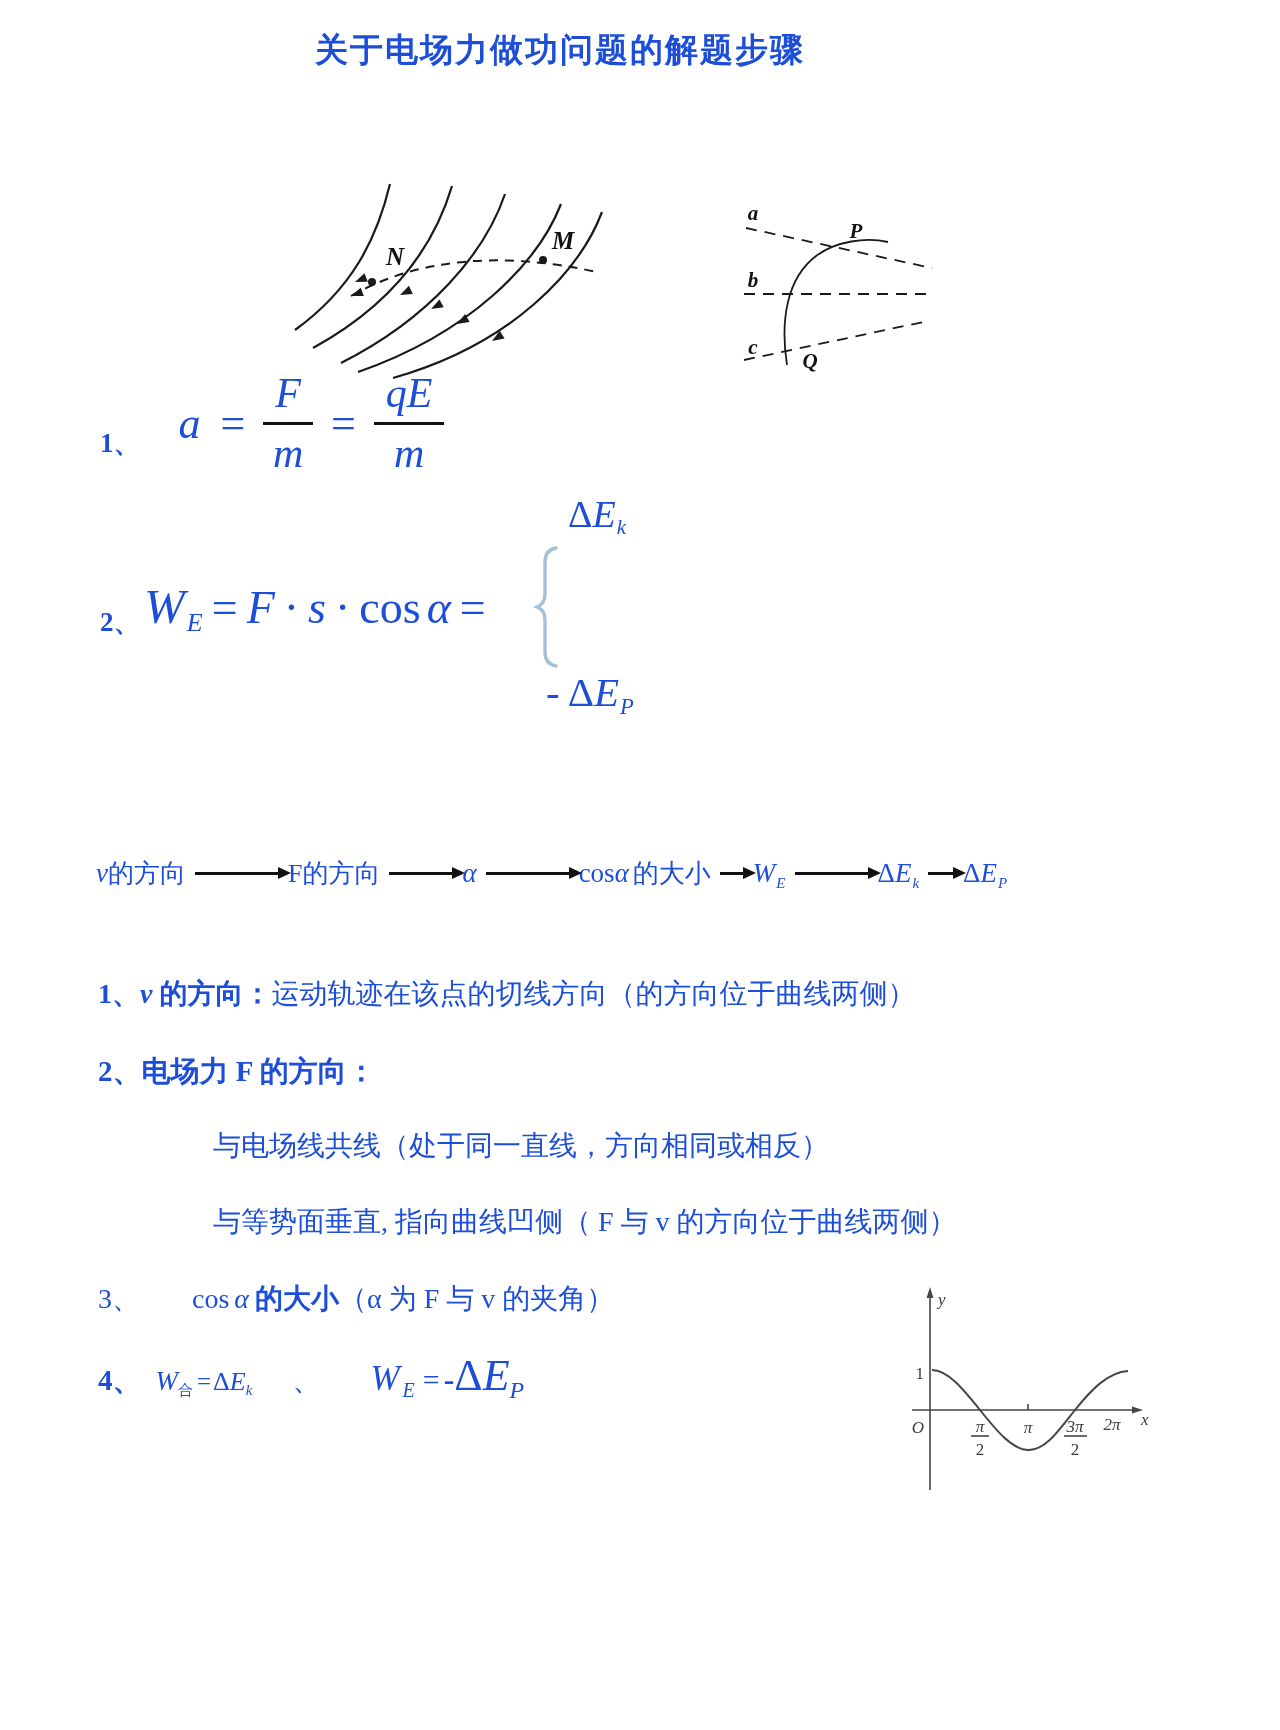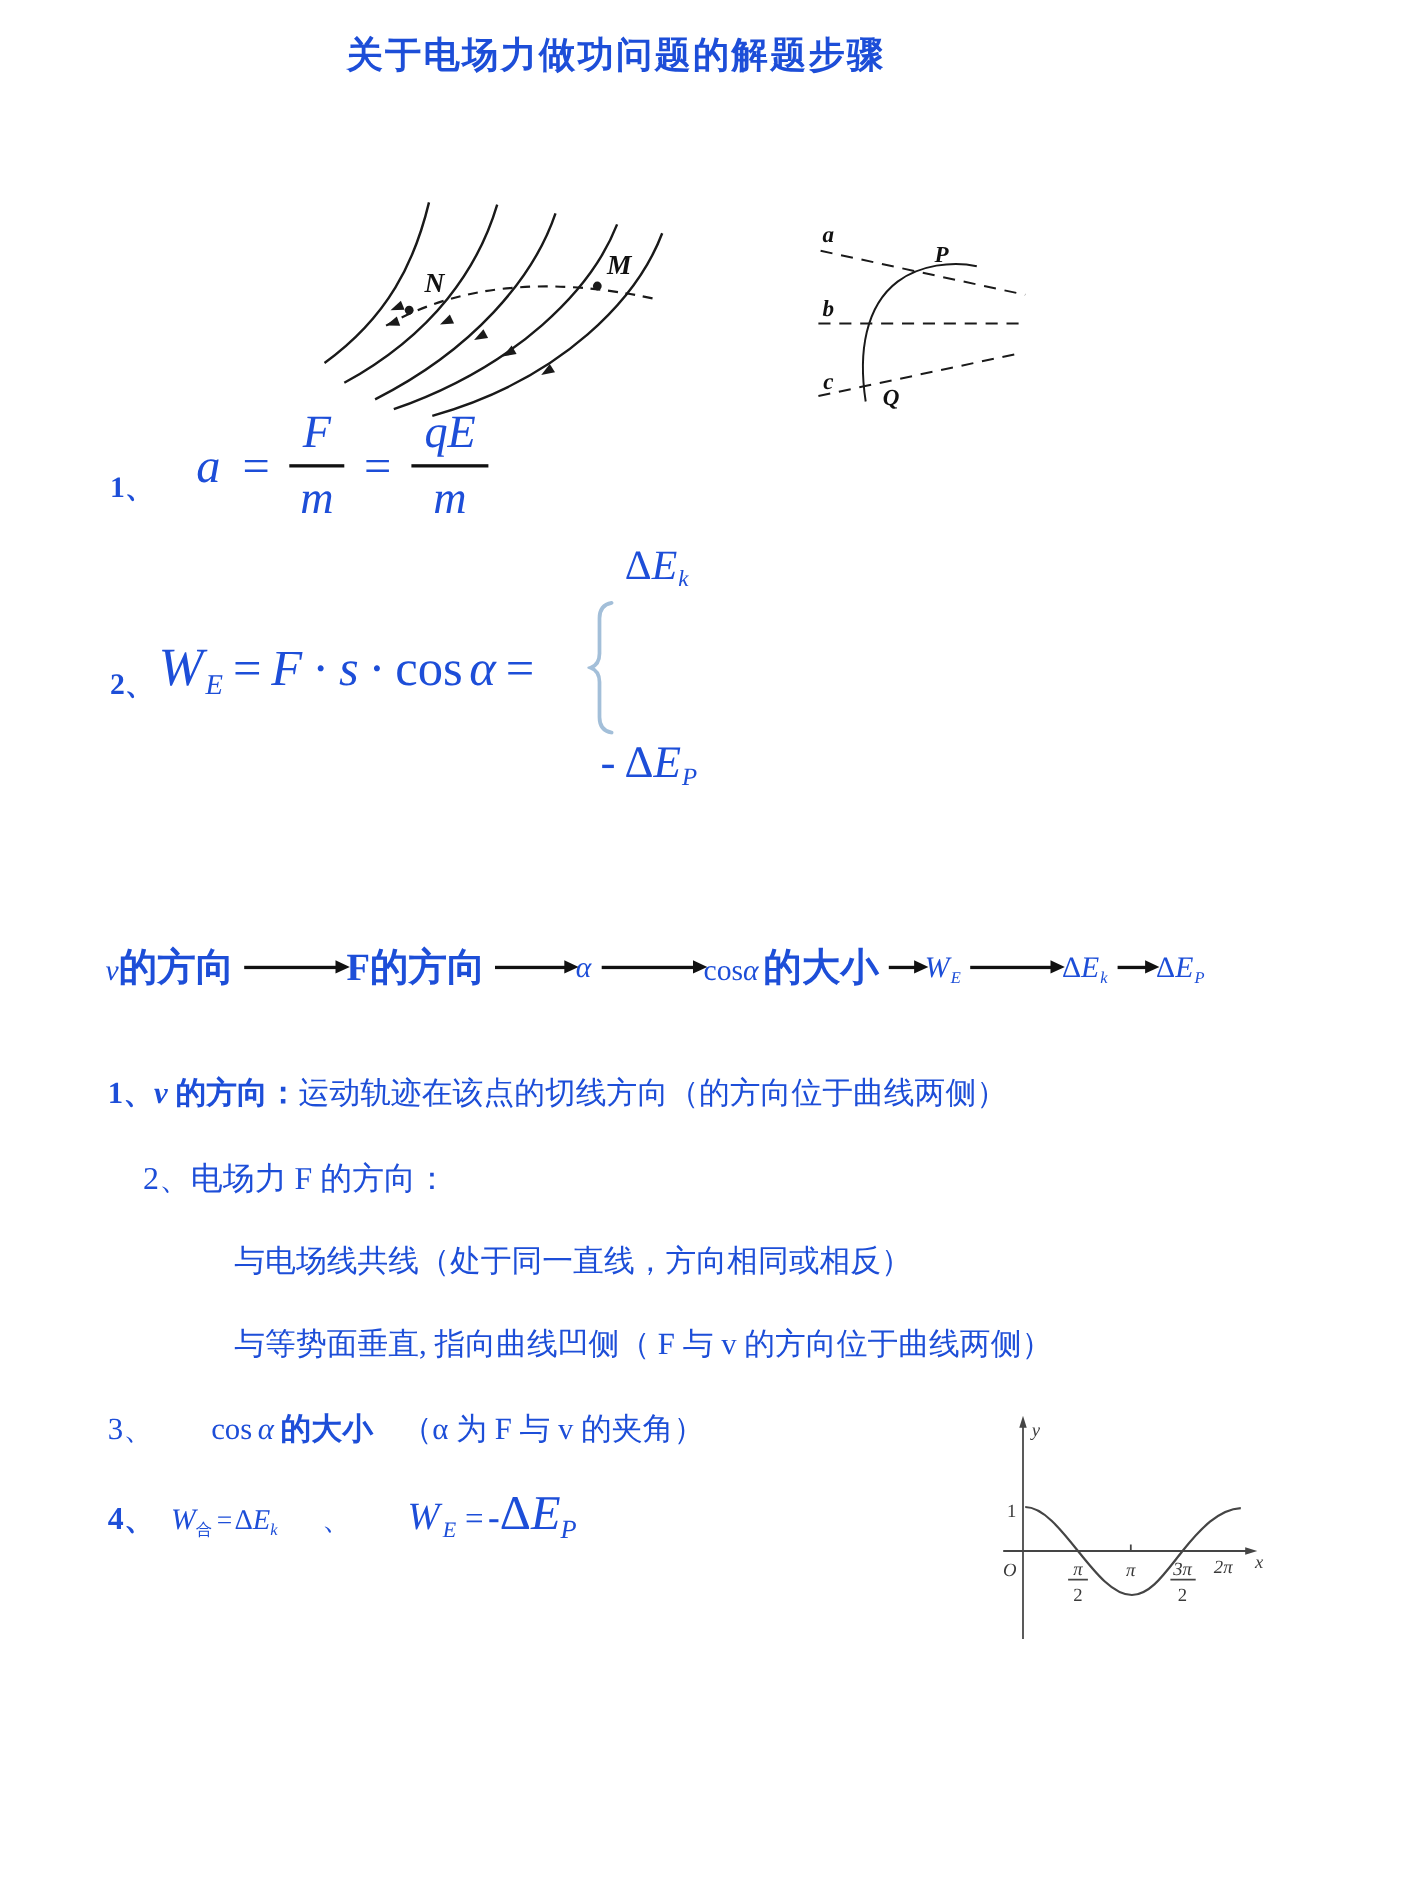--- a/index.html
+++ b/index.html
@@ -28,32 +28,32 @@
   .f2-main{left:46px;top:86px;display:flex;align-items:baseline;white-space:nowrap;font-size:46px;}
   .f2-main .w{font-size:49px;}
   .f2-main .sub{font-size:26px;font-style:italic;vertical-align:-0.3em;position:relative;top:0.32em;margin-left:2px;}
   .f2-main .sp{margin:0 9px;}
   .case-top{left:470px;top:0px;font-size:38px;}
   .case-bot{left:448px;top:176px;font-size:41px;}
   .csub{font-size:0.55em;font-style:italic;position:relative;top:0.35em;margin-left:1px;}
 
   
   .flow{left:96px;top:856px;display:flex;align-items:center;white-space:nowrap;}
-  .flow .zh{font-size:35px;font-weight:bold;}
+  .flow .zh{font-size:26px;font-weight:normal;}
   .flow .mv{font-size:27px;}
   .flow .fsub{font-size:15px;font-style:italic;position:relative;top:6px;margin-left:1px;}
   .farrow{display:inline-block;height:2.6px;background:#111;position:relative;margin:0 9px;}
   .farrow::after{content:"";position:absolute;right:-12px;top:-5.4px;
                  border-left:13px solid #111;border-top:6.7px solid transparent;border-bottom:6.7px solid transparent;}
   .aw1{width:84px}.aw2{width:64px}.aw3{width:84px}.aw4{width:24px}.aw5{width:74px}.aw6{width:26px}
 
   
   .it{white-space:nowrap;}
   .item1{left:98px;top:975px;font-size:28px;}
-  .item2{left:98px;top:1052px;font-size:29px;font-weight:normal;margin-left:32px;}
+  .item2{left:98px;top:1052px;font-size:29px;font-weight:bold;}
   .sub1{left:213px;top:1127px;font-size:28px;}
   .sub2{left:213px;top:1203px;font-size:28px;}
   .item3{left:98px;top:1280px;font-size:28px;display:flex;align-items:baseline;}
   .item4{left:98px;top:1350px;display:flex;align-items:baseline;white-space:nowrap;}
 
   .sub-s{font-size:0.55em;position:relative;top:0.33em;}
 
   
   .dlab{font-family:"Liberation Serif",serif;font-weight:bold;font-style:italic;font-size:25px;fill:#111;}
   .dlab2{font-family:"Liberation Serif",serif;font-weight:bold;font-style:italic;font-size:21px;fill:#111;}
@@ -170,21 +170,21 @@
   </div>
 
   <div class="abs sub2 it cn">与等势面垂直, 指向曲线凹侧（ F 与 v 的方向位于曲线两侧）</div>
   <div class="abs sub1 it cn">与电场线共线（处于同一直线，方向相同或相反）</div>
 
   <div class="abs item3 it cn">
     <span>3、</span>
     <span style="margin-left:52px;" class="math rm">cos</span>
     <span class="math" style="margin-left:5px;">α</span>
     <span class="b" style="margin-left:6px;">的大小</span>
-    <span style="margin-left:26px;">（α 为 F 与 v 的夹角）</span>
+    <span style="">（α 为 F 与 v 的夹角）</span>
   </div>
 
   <div class="abs item4 it cn">
     <span class="b" style="font-size:29px;">4、</span>
     <span class="math" style="font-size:27px;margin-left:14px;">W</span>
       <span class="sub-s" style="font-size:15px;">合</span>
     <span class="math rm" style="font-size:25px;margin-left:4px;">=</span>
     <span class="math rm" style="font-size:26px;margin-left:2px;">Δ</span>
       <span class="math" style="font-size:26px;">E</span>
       <span class="math sub-s" style="font-size:15px;">k</span>

